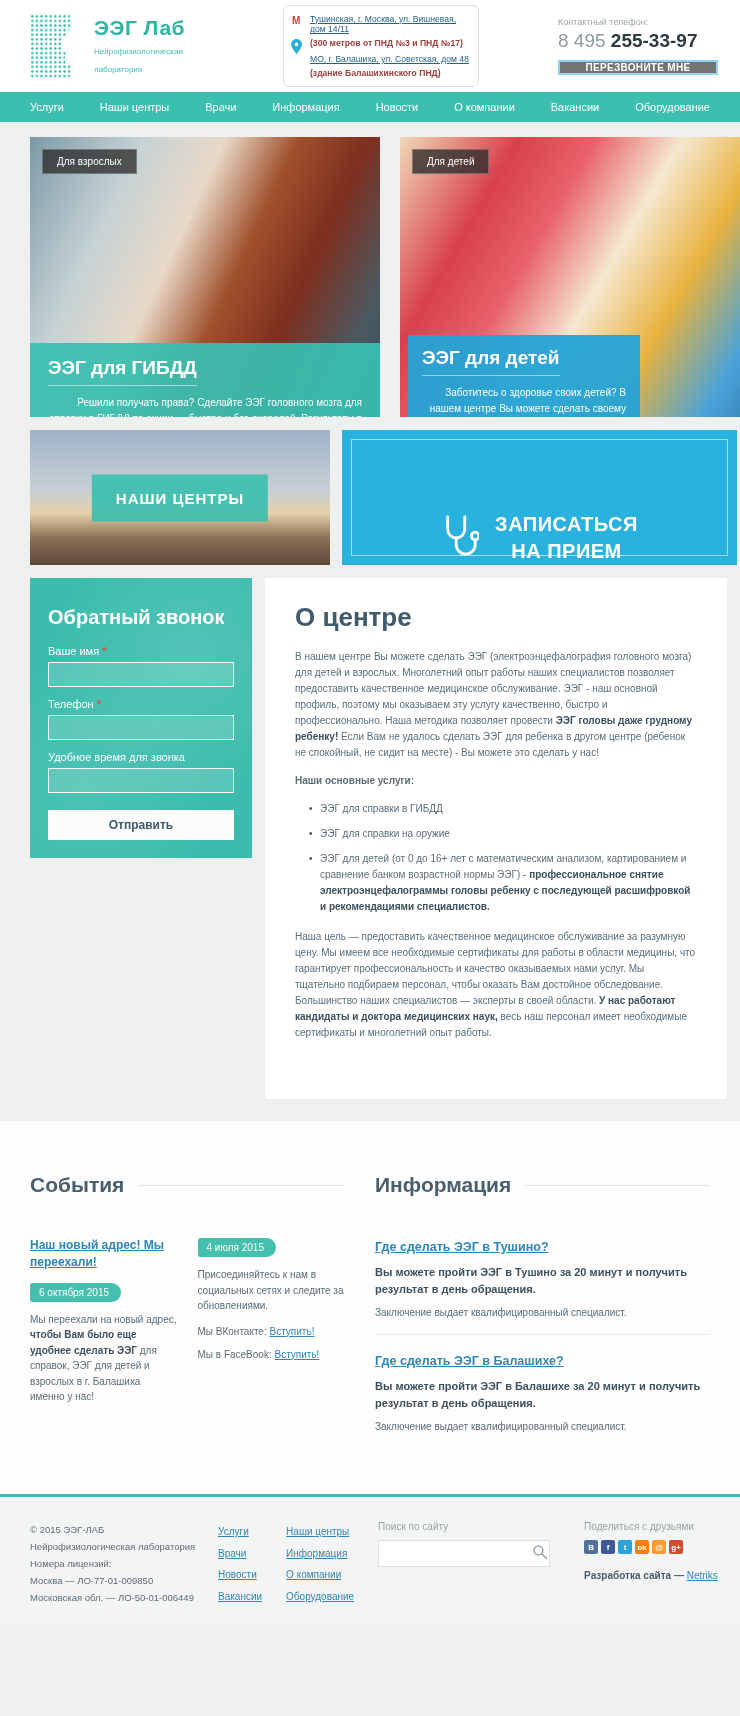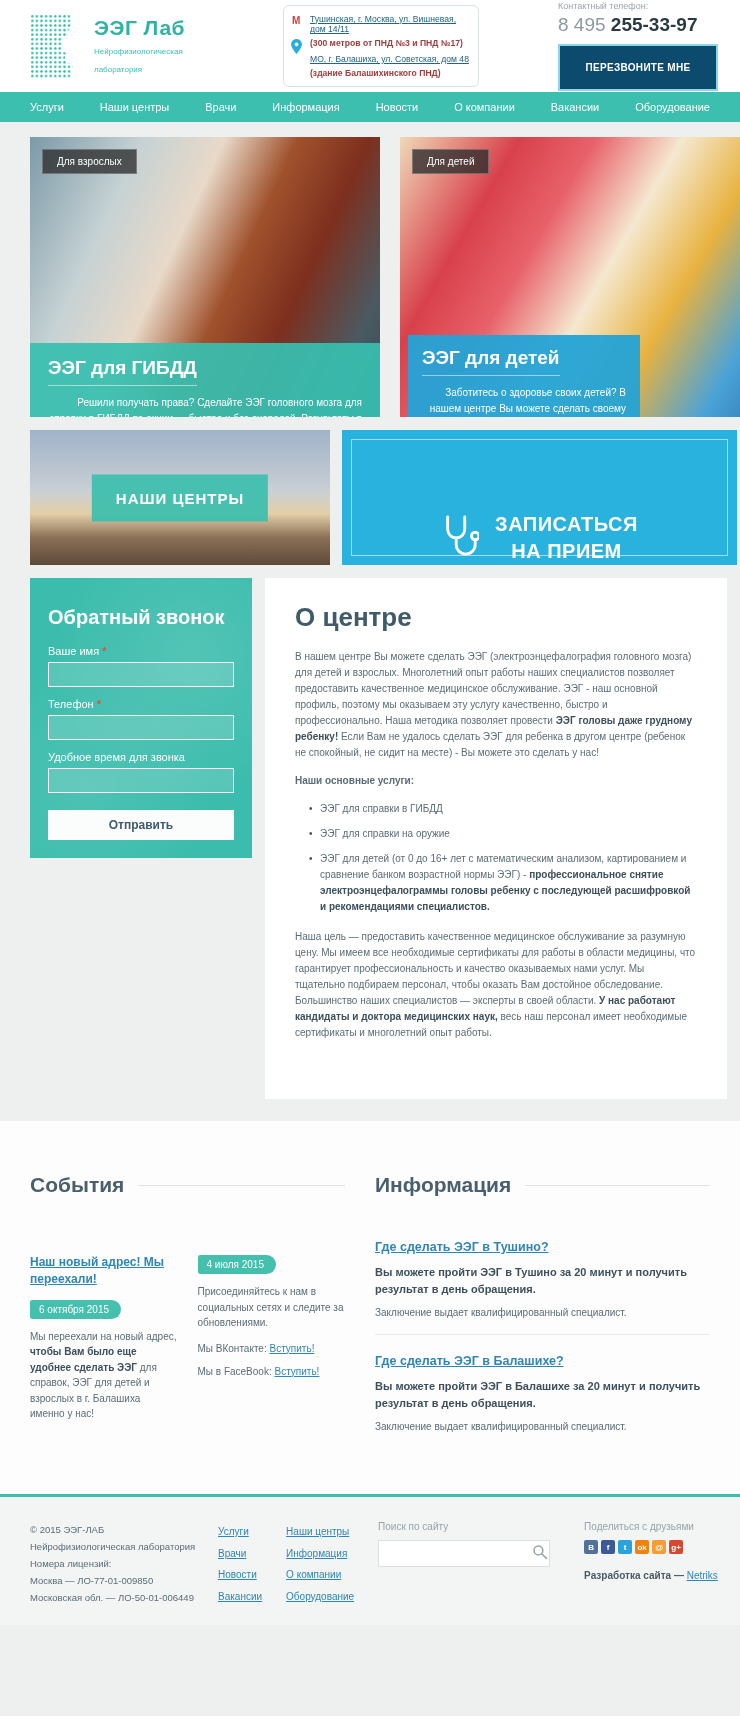--- a/index.html
+++ b/index.html
@@ -21,22 +21,22 @@
   .addr-metro { position:absolute; left:8px; top:9px; color:#d63c3c; font-weight:bold; font-size:10px; }
   .addr-pin { position:absolute; left:6px; top:32px; }
   .addr-line { color:#236289; text-decoration:underline; display:inline-block; margin-bottom:3px; }
   .addr-note { color:#a03d3d; font-weight:bold; margin-bottom:5px; }
   .addr-note:last-child { margin-bottom:0; }
 
   .phone-box { margin-left:auto; text-align:left; width:160px; }
   .phone-label { font-size:9px; color:#9aa5ab; margin-bottom:3px; }
   .phone-num { font-size:19px; color:#8b9aa3; white-space:nowrap; }
   .phone-num b { color:#2b3a42; }
-  .callback-btn { margin-top:8px; display:block; width:100%; background:#0c4a6e; border:2px solid #8ed4ee;
-    color:#fff; font-weight:bold; font-size:10px; padding:16px 0; text-align:center; letter-spacing:.3px; font-family:inherit; cursor:pointer; }
+  .callback-btn { margin-top:8px; display:block; width:100%; background:#737373; border:2px solid #8ed4ee;
+    color:#fff; font-weight:bold; font-size:10px; padding:0 0; text-align:center; letter-spacing:.3px; font-family:inherit; cursor:pointer; }
 
   
   .main-nav { height:30px; background:#3cbfae; display:flex; align-items:center; justify-content:space-between; padding:0 30px; }
   .main-nav a { color:#fff; font-size:11px; text-decoration:none; }
 
   
   .slider { display:flex; margin:15px 0 0 30px; height:280px; overflow:hidden; }
   .slide { position:relative; height:356px; overflow:hidden; flex:none; }
   .slide-adults { width:350px; margin-right:20px; background:linear-gradient(115deg,#7d9aa8 0%,#c6d2d4 22%,#e8d9c8 38%,#a0522d 52%,#7e2f1e 66%,#4a5a62 82%,#2e3d44 100%); }
   .slide-kids { width:340px; background:linear-gradient(120deg,#f0d9b8 0%,#d8414b 22%,#e8616a 36%,#f5e8d0 52%,#e8b23f 68%,#4aa3d8 85%,#2a6fa8 100%); }
@@ -86,21 +86,21 @@
 
   .main-bg { padding-bottom:22px; background:#eef0f0; }
 
   
   .news-section { background:#fdfdfd; padding:52px 30px 46px; display:flex; }
   .sec-head { display:flex; align-items:center; margin-bottom:40px; }
   .sec-title { color:#4a5f6d; font-size:21px; font-weight:bold; white-space:nowrap; }
   .sec-line { flex:1; height:1px; background:#dfe3e4; margin-left:14px; }
   .events-col { width:315px; flex:none; margin-right:30px; }
   .events-grid { display:flex; }
-  .event-item { width:150px; margin-right:20px;margin-top:17px; }
+  .event-item { width:150px; margin-right:20px; }
   .event-item:last-child { margin-right:0; }
   .event-title { color:#2e86b7; font-size:12px; font-weight:bold; line-height:1.45; text-decoration:underline; display:inline-block; margin-bottom:10px; }
   .date-badge { display:inline-block; background:#45bfae; color:#fff; font-size:10px; padding:4px 12px 4px 9px; border-radius:3px 12px 12px 3px; margin-bottom:10px; }
   .event-text { font-size:10px; line-height:1.55; }
   .social-join { font-size:10px; margin-top:12px; }
   .social-join a { color:#2e86b7; text-decoration:underline; }
 
   .info-col { flex:1; }
   .info-item { padding-bottom:16px; margin-bottom:16px; border-bottom:1px solid #e8ebec; }
   .info-item:last-child { border-bottom:none; margin-bottom:0; }

